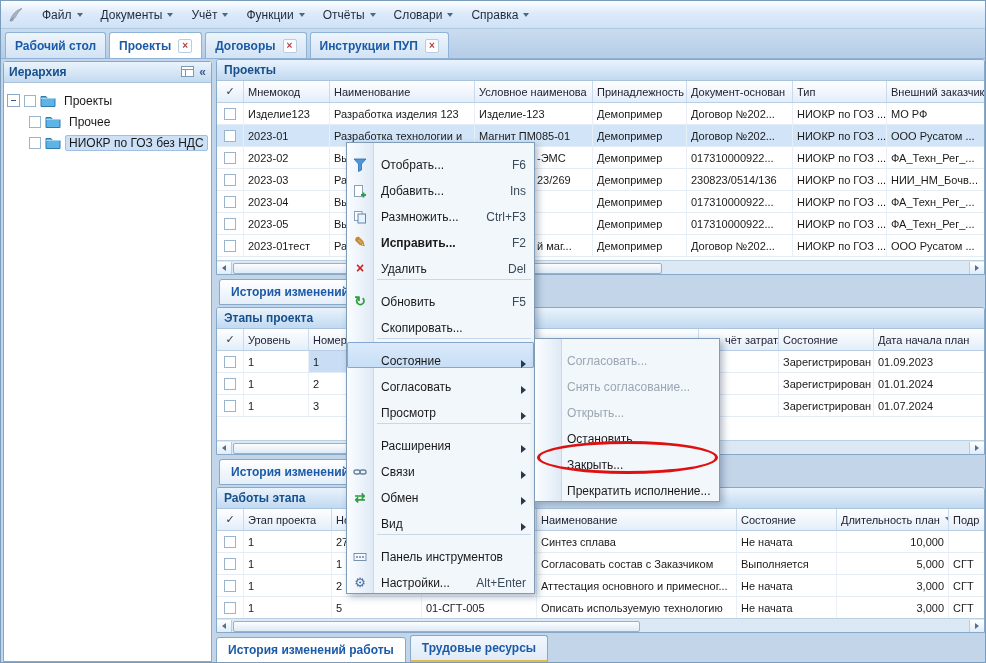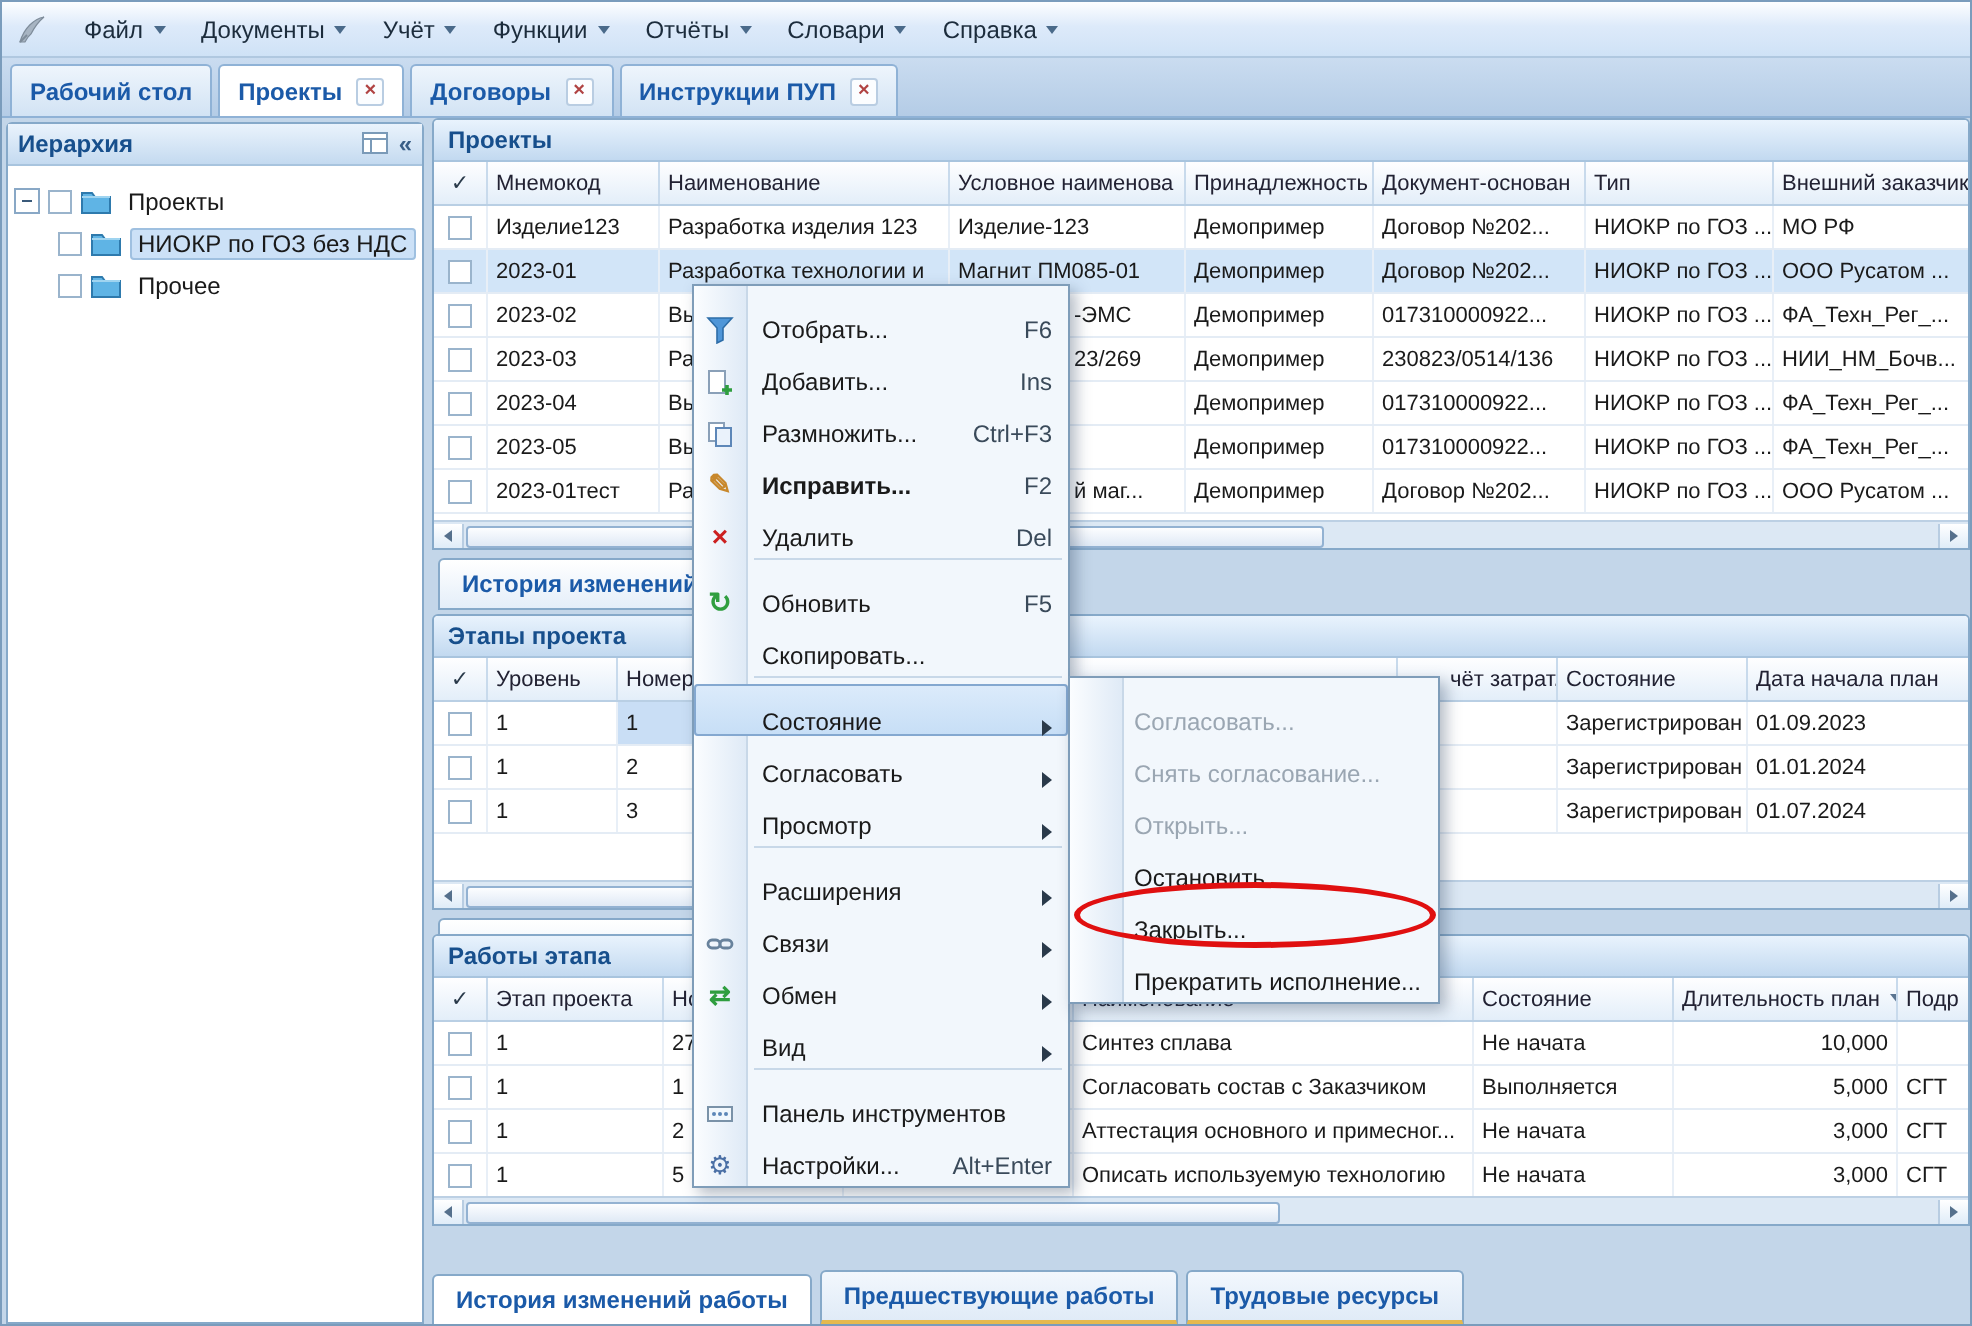--- a/index.html
+++ b/index.html
@@ -218,31 +218,31 @@
         <span class="tlabel">Проекты</span>
       </div>
       <div class="trow child">
         <span class="cb"></span>
         <span class="fold">
             <svg viewBox="0 0 16 13" width="16" height="13">
               <path d="M1 2.5h5l1.5 2H15v8H1z" fill="#5fb4e5" stroke="#2e7aad"></path>
               <path d="M1 4.5h14" stroke="#9fd4f0" fill="none"></path>
             </svg>
           </span>
-        <span class="tlabel sel">НИОКР по ГОЗ без НДС</span>
+        <span class="tlabel">Прочее</span>
       </div>
       <div class="trow child">
         <span class="cb"></span>
         <span class="fold">
             <svg viewBox="0 0 16 13" width="16" height="13">
               <path d="M1 2.5h5l1.5 2H15v8H1z" fill="#5fb4e5" stroke="#2e7aad"></path>
               <path d="M1 4.5h14" stroke="#9fd4f0" fill="none"></path>
             </svg>
           </span>
-        <span class="tlabel">Прочее</span>
+        <span class="tlabel sel">НИОКР по ГОЗ без НДС</span>
       </div>
     </div>
   </div>
 
   <div class="panel" style="left:215px;top:58px;width:769px;height:216px;">
     <div class="p-hd">
         <span>Проекты</span>
       </div>
     <div class="ghead">
       <span class="gc cc pc0 checkglyph">✓</span>
@@ -411,21 +411,21 @@
       <span class="sbtn r">
           <span class="tri-r"></span>
         </span>
     </div>
   </div>
 
   <div class="htab" style="left:218px;top:458px;">
     <span>История изменений э...</span>
   </div>
 
-  <div class="panel" style="left:215px;top:466px;width:769px;height:146px;">
+  <div class="panel" style="left:215px;top:486px;width:769px;height:146px;">
     <div class="p-hd">
         <span>Работы этапа</span>
       </div>
     <div class="ghead">
       <span class="gc cc wc0 checkglyph">✓</span>
       <span class="gc wc1">Этап проекта</span>
       <span class="gc wc2">Но</span>
       <span class="gc wc3"></span>
       <span class="gc wc4">Наименование</span>
       <span class="gc wc5">Состояние</span>
@@ -494,23 +494,20 @@
           <span class="tri-r"></span>
         </span>
     </div>
   </div>
 
   <div class="btabs">
     <span class="btab active">
         <span>История изменений работы</span>
       </span>
     <span class="btab amber">
-        <span>Предшествующие работы</span>
-      </span>
-    <span class="btab amber">
         <span>Трудовые ресурсы</span>
       </span>
   </div>
 
   <div id="ctx">
     <div class="strip"></div>
     <div class="cm-item">
       <span class="cm-ico">
           <svg viewBox="0 0 14 14" width="14" height="14">
             <path d="M1 1h12l-4.5 5v6l-3 1.5V6z" fill="#4f96d8" stroke="#2d6da8" stroke-width="0.8"></path>

